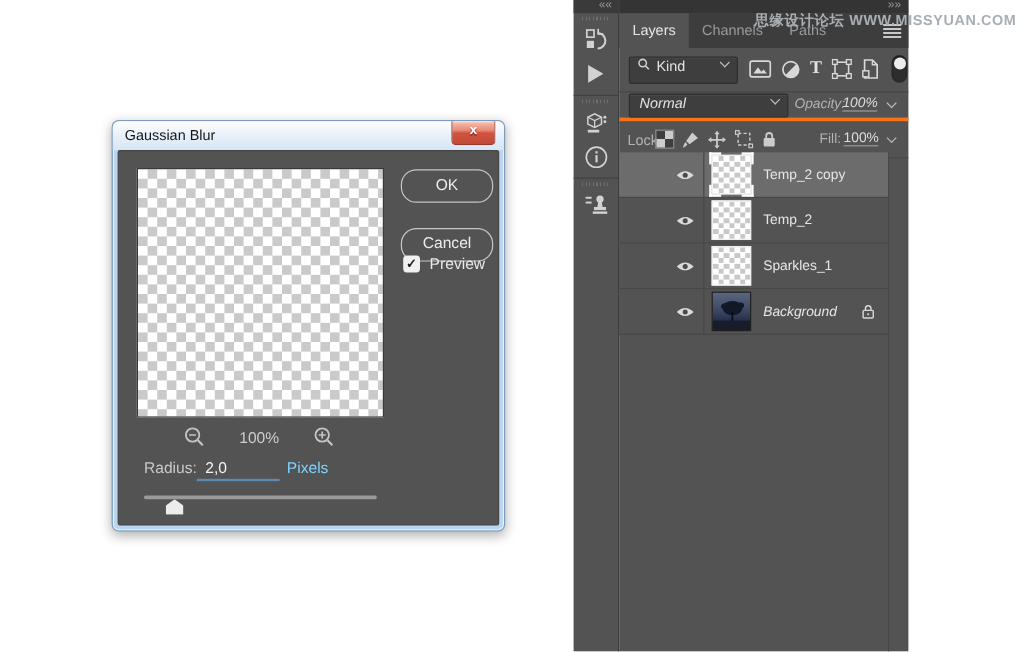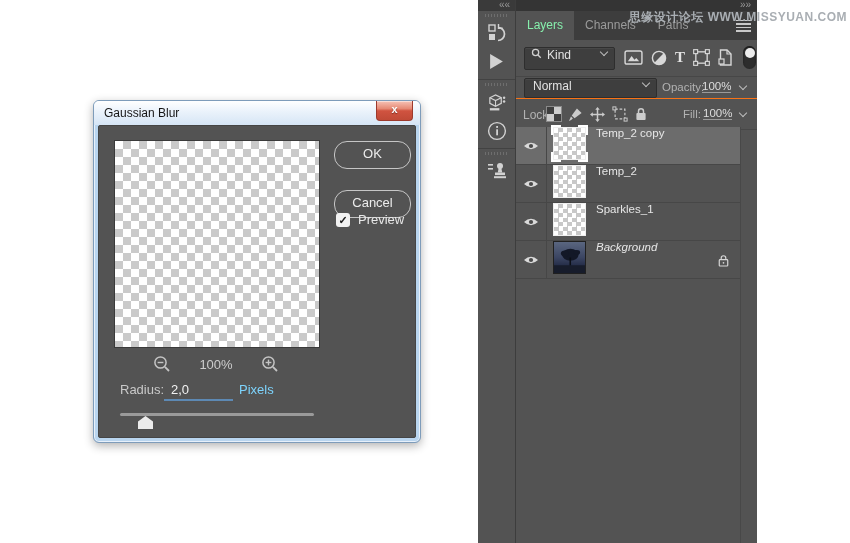--- a/index.html
+++ b/index.html
@@ -57,42 +57,42 @@
     text-align:right;padding-right:5px;box-sizing:border-box;cursor:pointer;}
   .gripper{height:3px;margin:3px 7px 1px;background:repeating-linear-gradient(90deg,#6e6e6e 0 1px,transparent 1px 3px);}
   .strip-icon{height:29px;display:flex;align-items:center;justify-content:center;color:#d2d2d2;cursor:pointer;}
   .strip-divider{height:1px;background:#424242;margin-top:3px;}
 
   .panel{position:absolute;left:38px;top:0;width:241px;height:100%;background:#535353;}
   .panel-topbar{height:11px;background:#343434;color:#999;font-size:10px;line-height:9px;
     text-align:right;padding-right:6px;box-sizing:border-box;cursor:pointer;}
   .tabbar{height:29px;background:#3d3d3d;display:flex;position:relative;}
   .tab{padding:0 11px;font-size:12px;line-height:29px;color:#9b9b9b;cursor:pointer;}
-  .tab.active{background:#535353;color:#86efac;}
+  .tab.active{background:#535353;color:#e5e5e5;}
   .panel-menu{position:absolute;right:6px;top:9px;width:15px;height:12px;cursor:pointer;
     background:repeating-linear-gradient(#c9c9c9 0 1.5px,transparent 1.5px 3.4px);}
 
   .filter-row{position:relative;height:36px;border-bottom:1px solid #474747;}
   .dd-box{position:absolute;background:#3e3e3e;border:1px solid #2e2e2e;border-radius:2px;
     display:flex;align-items:flex-start;cursor:pointer;box-shadow:inset 0 1px 0 rgba(255,255,255,.05);}
   #kind-dd{left:8px;top:7px;width:89px;height:21px;}
   #kind-dd .dd-label{font-size:12px;color:#e2e2e2;margin-left:5px;}
   .dd-chev{margin-left:auto;margin-right:6px;}
   .chev{width:9px;height:9px;position:relative;display:inline-block;}
   .chev::before{content:'';position:absolute;left:1.5px;top:0.5px;width:5px;height:5px;
     border-right:1.6px solid #bdbdbd;border-bottom:1.6px solid #bdbdbd;transform:rotate(45deg);}
   .f-icons{position:absolute;left:108px;top:9px;display:flex;gap:8px;align-items:center;color:#d8d8d8;}
   .f-icons > span{cursor:pointer;display:flex;}
   .type-glyph{font-size:15px;font-weight:bold;color:#e2e2e2;font-family:"Liberation Serif",serif;line-height:17px;}
   .toggle{position:absolute;left:227px;top:6px;width:13px;height:23px;background:#2d2d2d;
     border-radius:7px;cursor:pointer;box-shadow:inset 0 1px 2px rgba(0,0,0,.5);}
   .toggle::after{content:'';position:absolute;left:1.5px;top:1.5px;width:10px;height:10px;
     border-radius:50%;background:#ececec;}
 
-  .blend-row{position:relative;height:21px;border-bottom:1px solid #f97316;}
+  .blend-row{position:relative;height:21px;border-bottom:3px solid #f97316;font-style:italic;}
   #blend-dd{left:8px;top:1px;width:131px;height:18px;}
   #blend-dd .dd-label{font-size:12px;color:#e2e2e2;margin-left:8px;}
   .row-label{font-size:11.5px;color:#b2b2b2;}
   .row-value{font-size:11.5px;color:#dddddd;border-bottom:1px solid #9a9a9a;padding-bottom:0px;cursor:pointer;}
   #opacity-label{position:absolute;left:146px;top:4px;}
   #opacity-value{position:absolute;left:186px;top:3px;}
   #opacity-chev{position:absolute;left:222px;top:5px;cursor:pointer;}
 
   .lock-row{position:relative;height:30px;border-bottom:1px solid #474747;}
   #lock-label{position:absolute;left:7px;top:9px;font-size:12px;}
@@ -100,22 +100,22 @@
   .lock-icons > span{cursor:pointer;display:flex;}
   .checker-ico{width:14px;height:14px;
     background:conic-gradient(#cccccc 25%,#3e3e3e 0 50%,#cccccc 0 75%,#3e3e3e 0);
     background-size:14px 14px;outline:1px solid #8a8a8a;}
   #fill-label{position:absolute;left:167px;top:9px;}
   #fill-value{position:absolute;left:187px;top:8px;}
   #fill-chev{position:absolute;left:222px;top:10px;cursor:pointer;}
 
   .layers-area{position:absolute;top:127px;left:0;right:0;bottom:0;}
   .layers-area::after{content:'';position:absolute;left:224px;top:0;bottom:0;width:1px;background:#484848;}
-  .layer-row{width:224px;height:38px;display:flex;align-items:flex-start;
-    border-bottom:1px solid #474747;background:#535353;position:relative;box-sizing:border-box;cursor:pointer;}
+  .layer-row{width:224px;height:38px;display:flex;align-items:center;
+    border-bottom:1px solid #474747;background:#535353;position:relative;box-sizing:border-box;cursor:pointer;padding-left:40px;}
   .layer-row.selected{background:#6c6c6c;}
   .eye-cell{width:30px;align-self:stretch;display:flex;align-items:center;justify-content:center;
     border-right:1px solid #474747;cursor:pointer;}
   .thumb{width:33px;height:33px;margin-left:6px;position:relative;flex:none;cursor:pointer;}
   .thumb.checker{background-color:#fff;
     background-image:conic-gradient(#c8c8c8 25%,#ffffff 0 50%,#c8c8c8 0 75%,#ffffff 0);
     background-size:9px 9px;border:1px solid #efefef;box-sizing:border-box;}
   .thumb.photo{border:1px solid #202020;box-sizing:border-box;}
   .bracket{position:absolute;width:8px;height:8px;}
   .bracket.tl{left:-3px;top:-3px;border-left:2px solid #fff;border-top:2px solid #fff;}

